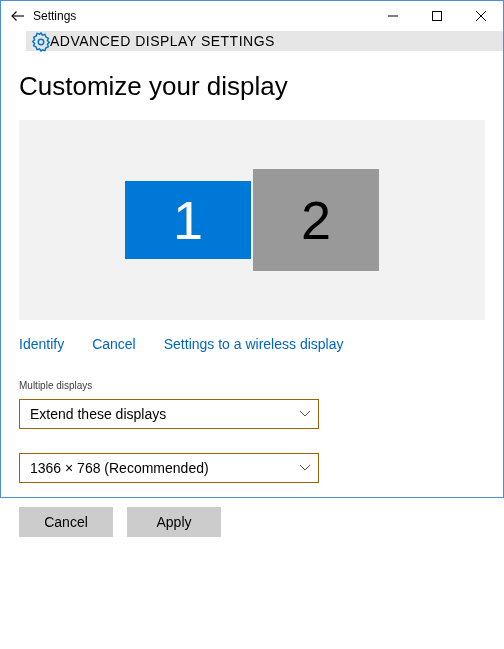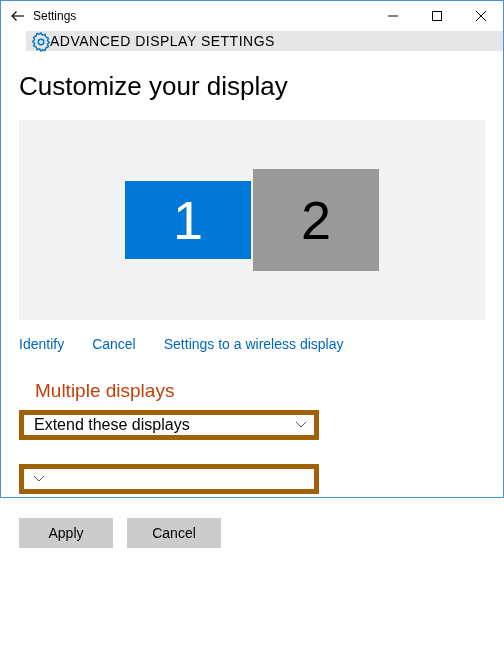--- a/index.html
+++ b/index.html
@@ -14,22 +14,22 @@
   .gear-icon { width: 20px; height: 20px; color: #0276c9; }
   .header-title { font-size: 14px; letter-spacing: 0.5px; color: #000; font-weight: 400; }
   .content { padding: 20px 18px 26px 18px; flex: 1; }
   .page-title { font-size: 26px; font-weight: 300; color: #000; margin-bottom: 18px; }
   .display-preview { width: 100%; height: 200px; background: #f2f2f2; display: flex; align-items: center; justify-content: center; gap: 2px; margin-bottom: 16px; }
   .monitor { display: flex; align-items: center; justify-content: center; font-size: 54px; font-weight: 300; }
   .monitor-1 { width: 126px; height: 78px; background: #0078d7; color: #fff; }
   .monitor-2 { width: 126px; height: 102px; background: #999; color: #000; }
   .links { display: flex; gap: 28px; margin-bottom: 28px; text-align: center; }
   .link { color: #0067c0; font-size: 14px; cursor: pointer; }
-  .field-label { font-size: 19px; color: #c2410c; margin-bottom: 8px; margin-left: 16px; }
-  .select { width: 300px; height: 30px; border: 5px solid #a16207; background: #fff; display: flex; align-items: center; justify-content: space-between; padding: 0 8px 0 10px; font-size: 16px; cursor: pointer; margin-bottom: 24px; }
+  .field-label { font-size: 10px; color: #404040; margin-bottom: 8px; }
+  .select { width: 300px; height: 30px; border: 1px solid #a16207; background: #fff; display: flex; align-items: center; justify-content: space-between; padding: 0 8px 0 10px; font-size: 14px; cursor: pointer; margin-bottom: 24px; }
   .select .chev { font-size: 11px; color: #555; }
   .buttons { display: flex; gap: 14px; margin-top: 8px; }
   .btn { width: 94px; height: 30px; background: #ccc; border: none; font-size: 14px; color: #000; cursor: pointer; display: flex; align-items: center; justify-content: center; }
   svg { display: block; }
 </style>
 </head>
 <body>
 
 <div class="window">
 
@@ -95,30 +95,31 @@
     <div class="select">
       <span>Extend these displays</span>
       <span class="chev">
         <svg width="10" height="6" viewBox="0 0 10 6">
             <polyline points="0,0 5,5 10,0" fill="none" stroke="#555" stroke-width="1"></polyline>
           </svg>
       </span>
     </div>
 
     <div class="select">
+      <span>1366 × 768 (Recommended)</span>
       <span class="chev">
         <svg width="10" height="6" viewBox="0 0 10 6">
             <polyline points="0,0 5,5 10,0" fill="none" stroke="#555" stroke-width="1"></polyline>
           </svg>
       </span>
     </div>
 
     <div class="buttons">
       <div class="btn">
-        <span>Apply</span>
+        <span>Cancel</span>
       </div>
       <div class="btn">
-        <span>Cancel</span>
+        <span>Apply</span>
       </div>
     </div>
   </div>
 
 </div>
 
 </body></html>

